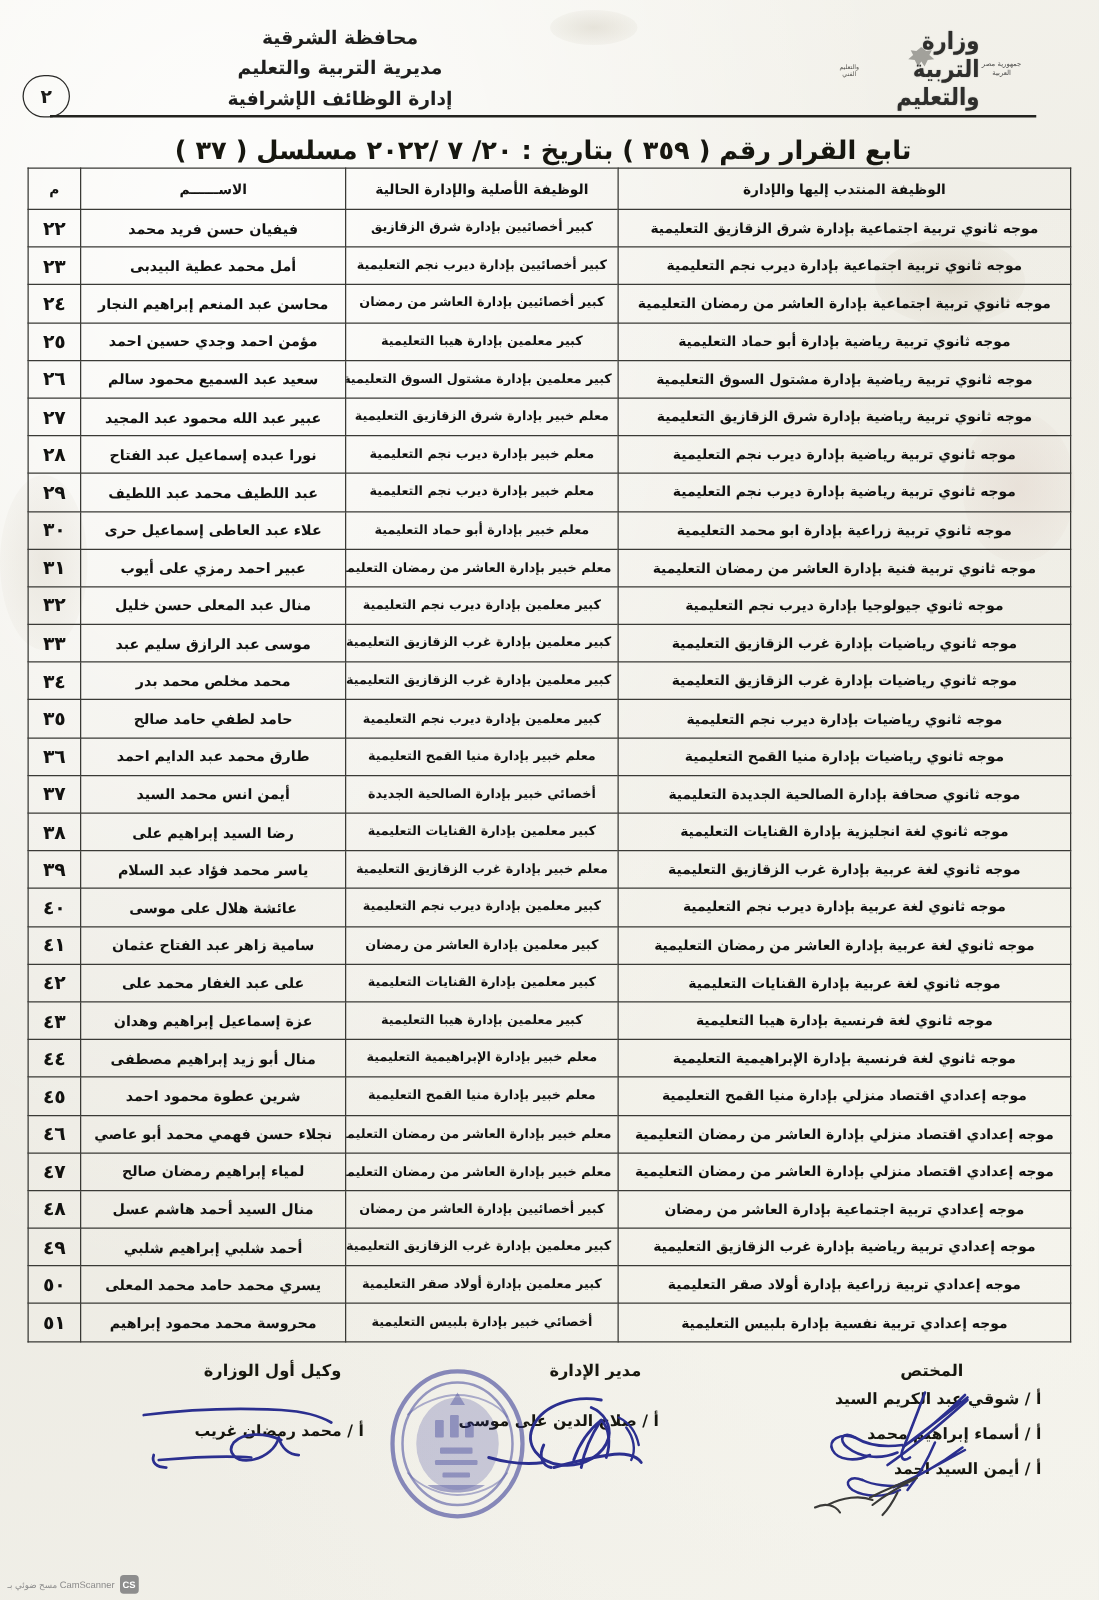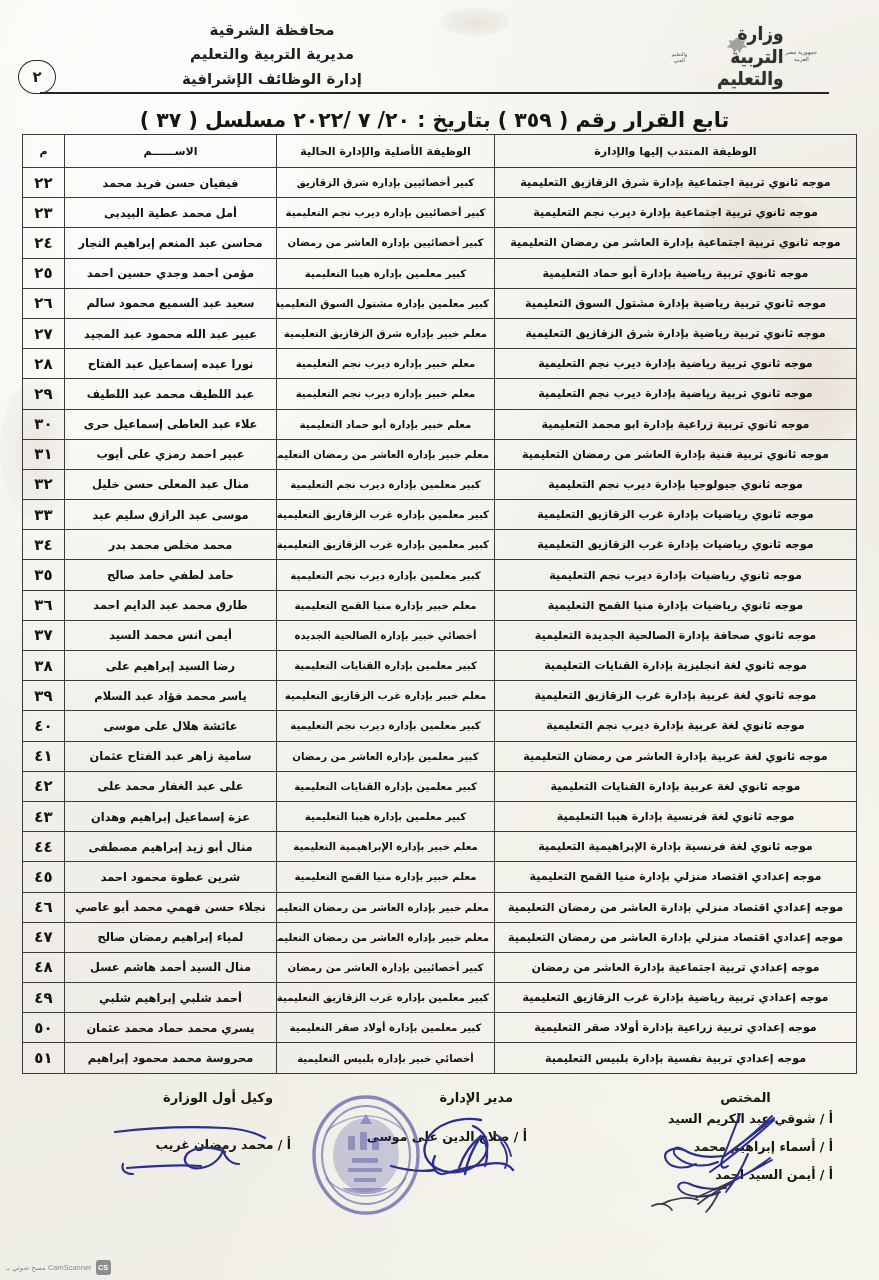--- a/index.html
+++ b/index.html
@@ -395,21 +395,21 @@
           </tr>
           <tr>
             <td class="newpos">موجه إعدادي تربية رياضية بإدارة غرب الزقازيق التعليمية</td>
             <td class="cur">كبير معلمين بإدارة غرب الزقازيق التعليمية</td>
             <td class="nm">أحمد شلبي إبراهيم شلبي</td>
             <td class="num">٤٩</td>
           </tr>
           <tr>
             <td class="newpos">موجه إعدادي تربية زراعية بإدارة أولاد صقر التعليمية</td>
             <td class="cur">كبير معلمين بإدارة أولاد صقر التعليمية</td>
-            <td class="nm">يسري محمد حماد محمد عثمان</td>
+            <td class="nm">يسري محمد حامد محمد المعلى</td>
             <td class="num">٥٠</td>
           </tr>
           <tr>
             <td class="newpos">موجه إعدادي تربية نفسية بإدارة بلبيس التعليمية</td>
             <td class="cur">أخصائي خبير بإدارة بلبيس التعليمية</td>
             <td class="nm">محروسة محمد محمود إبراهيم</td>
             <td class="num">٥١</td>
           </tr>
         </tbody>
     </table>

